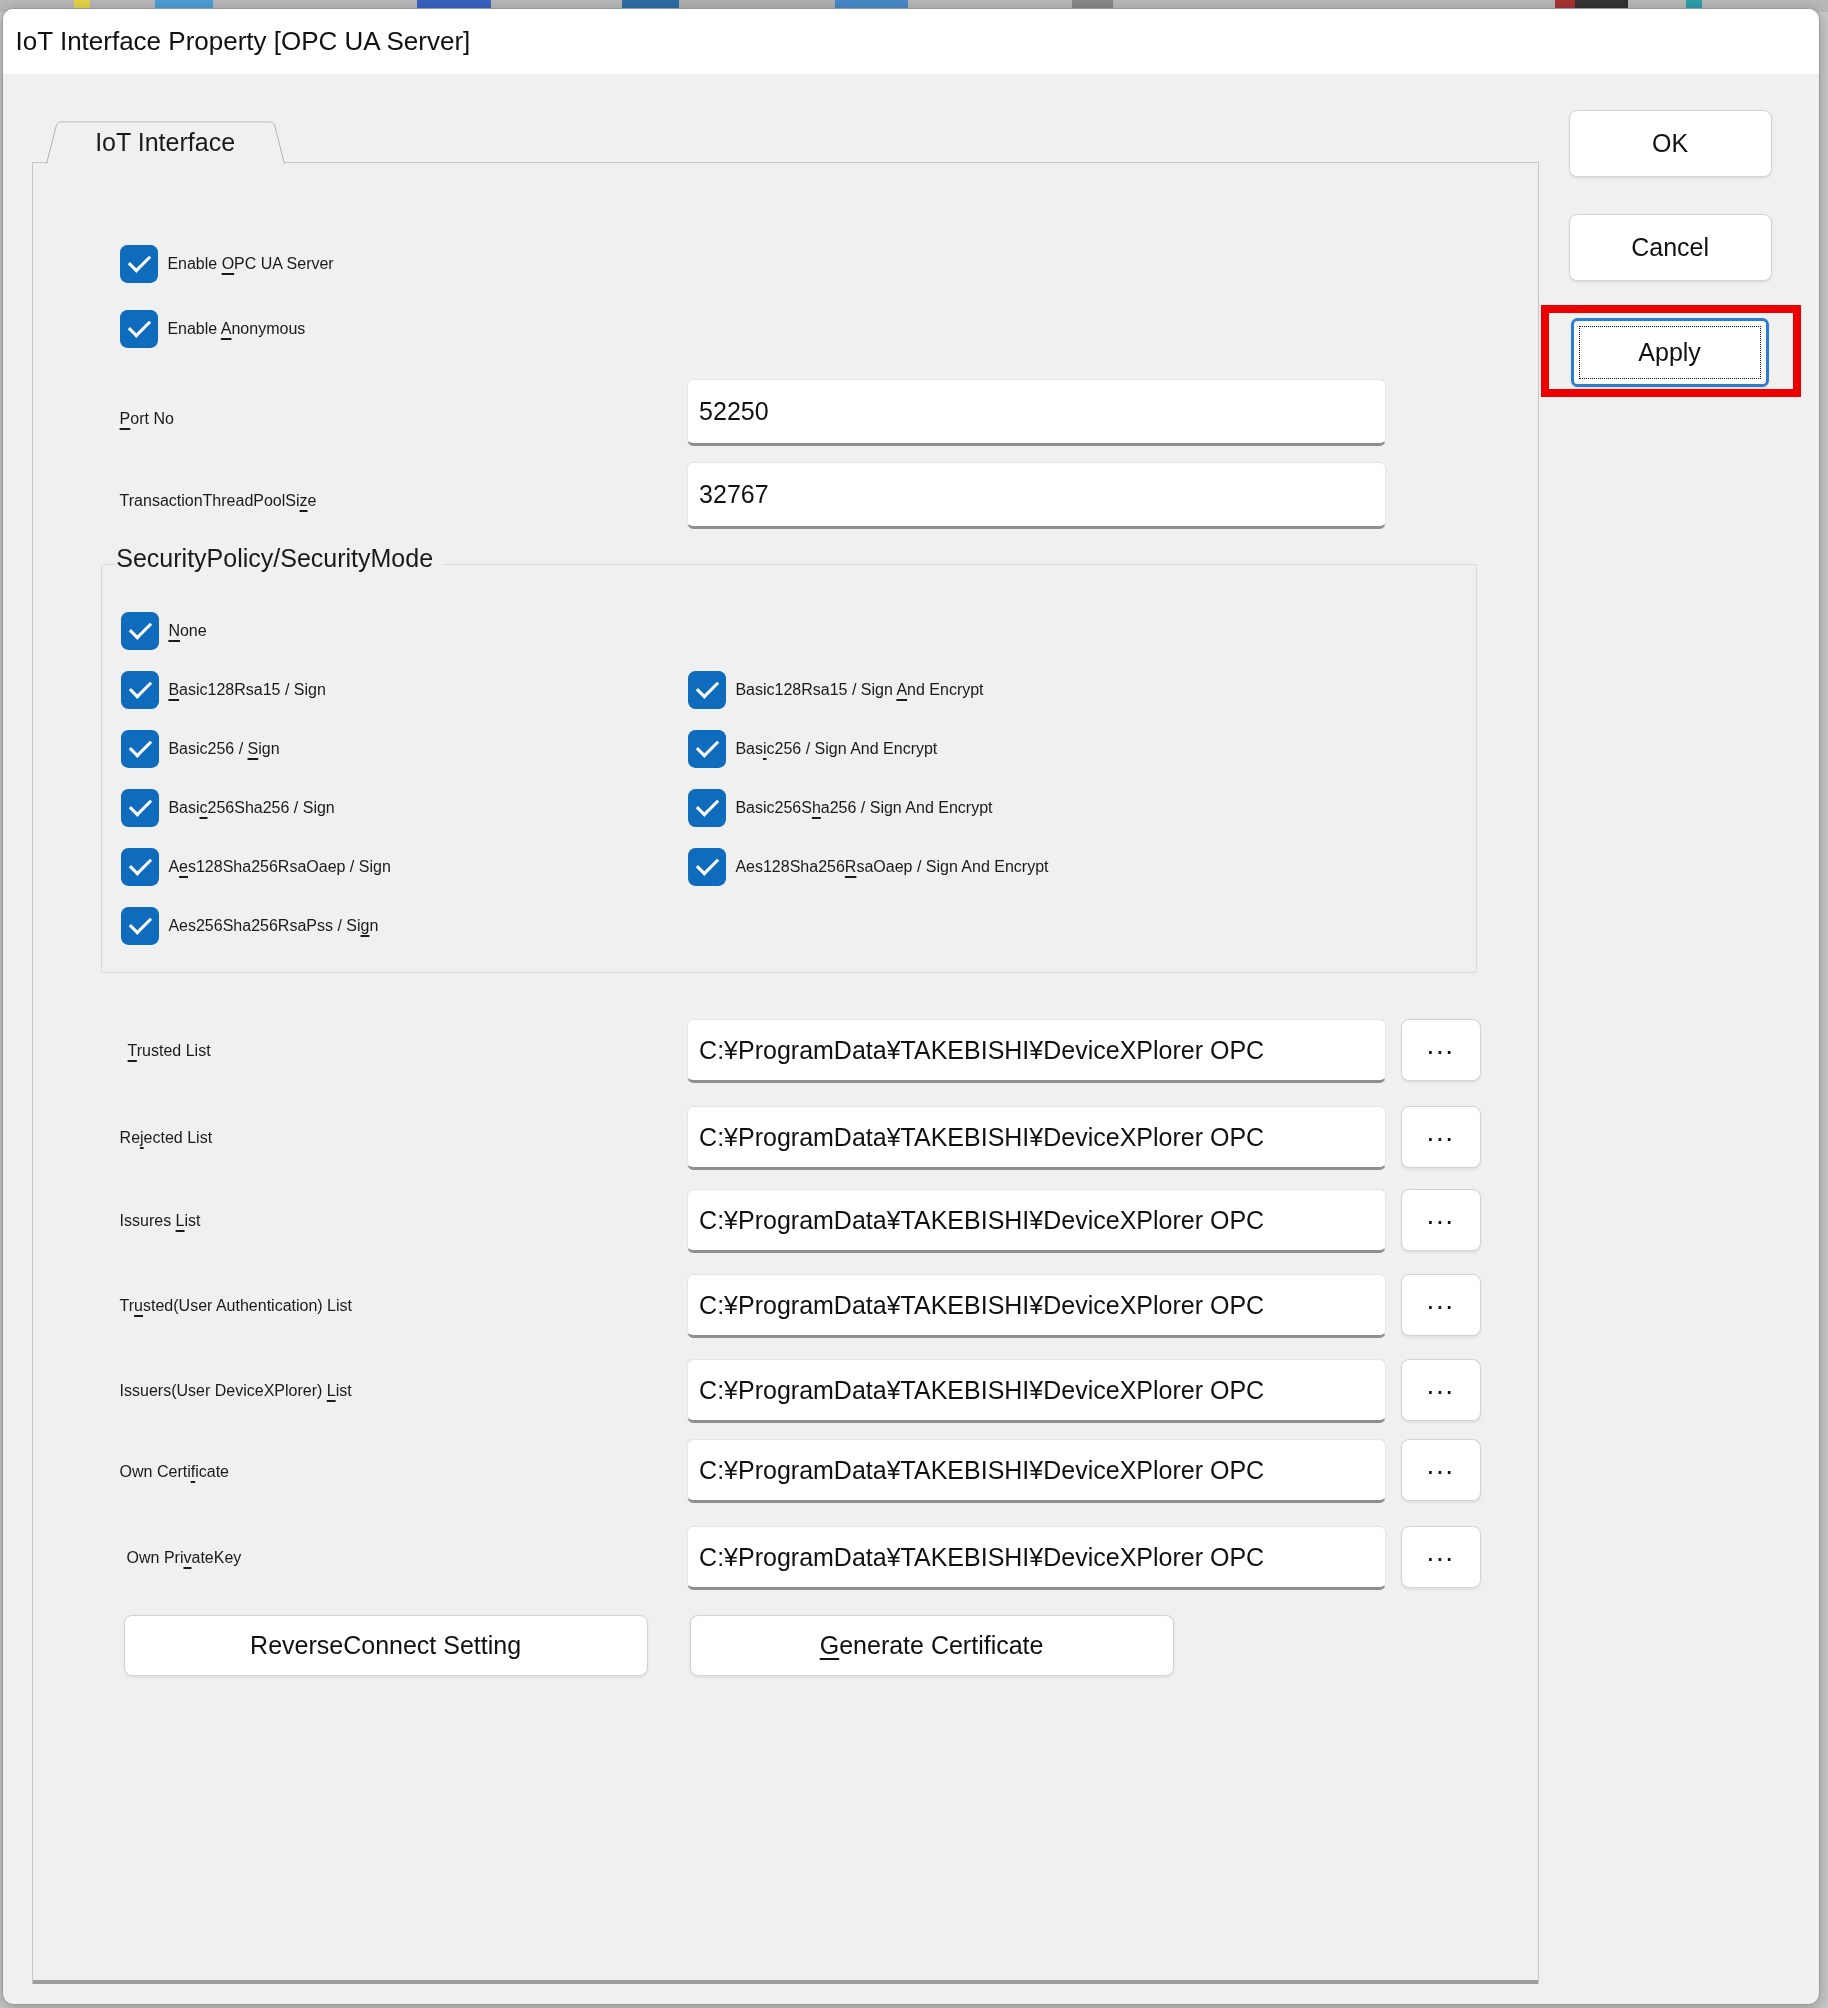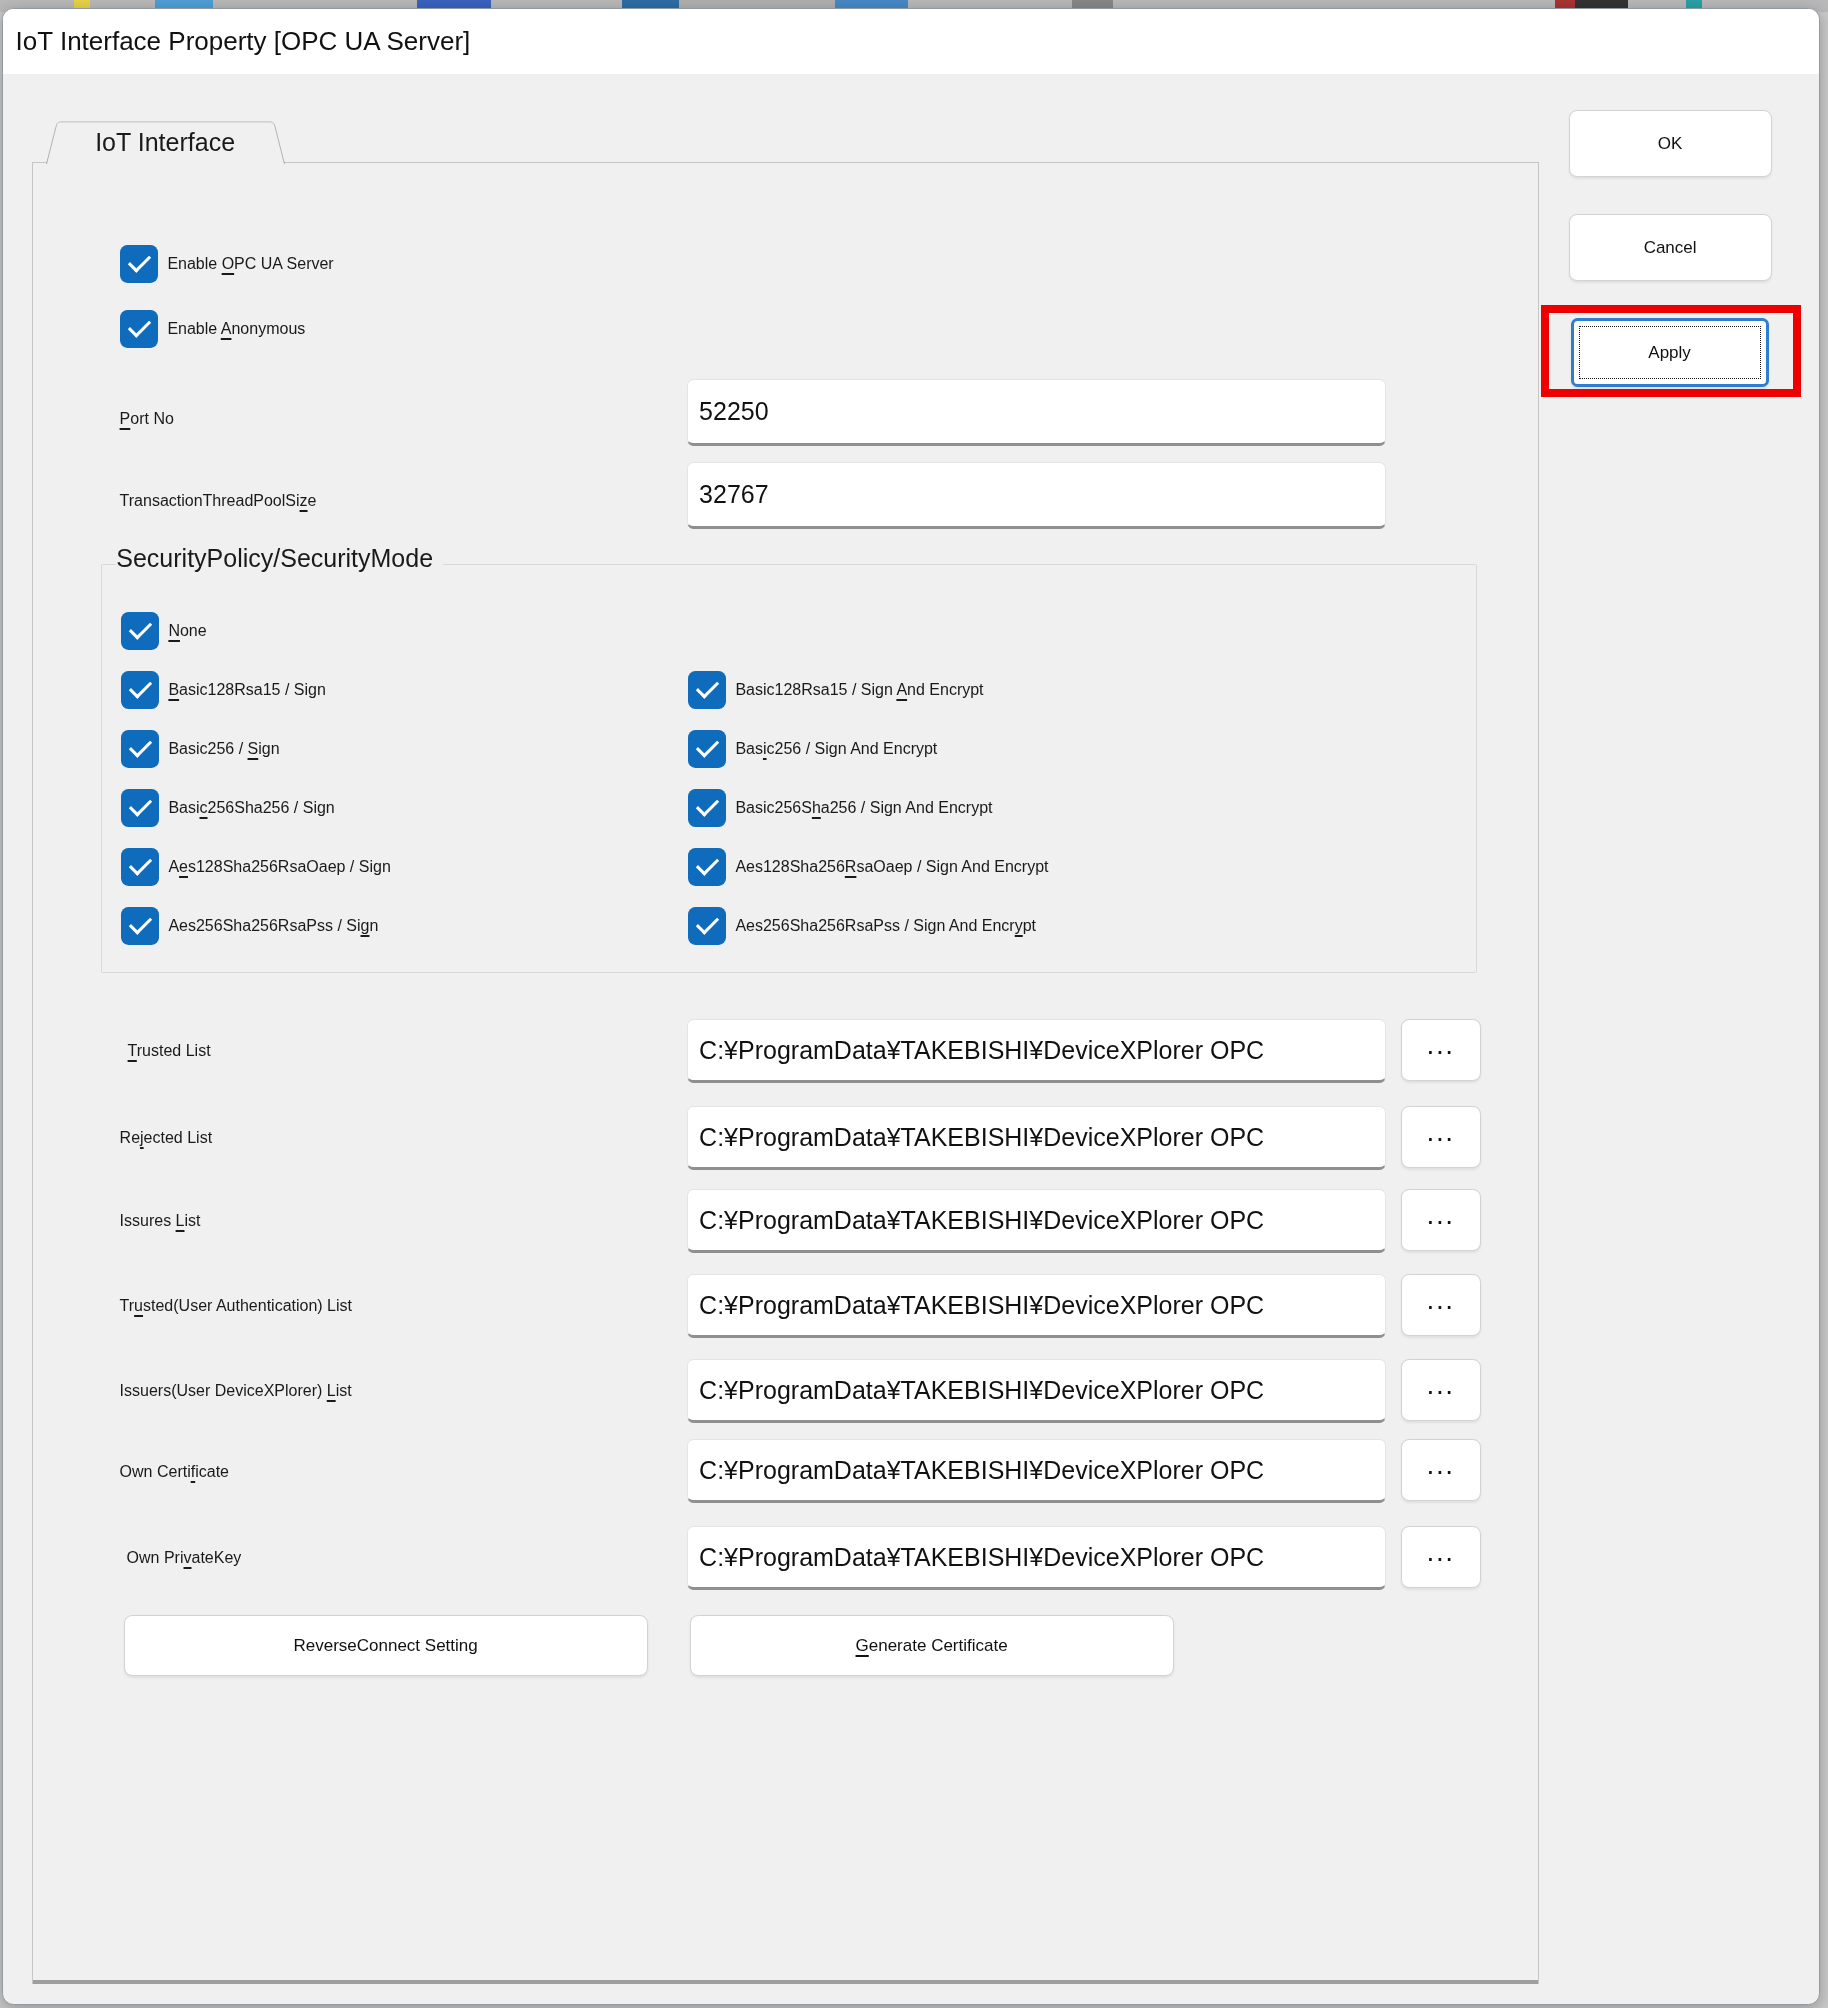--- a/index.html
+++ b/index.html
@@ -71,21 +71,21 @@
     position: absolute; left: 98px; top: 555px; width: 1376px; height: 409px;
     border: 1.6px solid #d9d9d9; border-radius: 1.6px;
   }
   .group-legend {
     position: absolute; left: 14.7px; top: -21px; padding-right: 9.8px;
     background: #f0f0f0; font-size: 25px; white-space: nowrap;
   }
   .btn {
     position: absolute; background: #fff; border: 1.6px solid #d2d2d2; border-radius: 8.2px;
     box-shadow: 0 1.6px 2.5px rgba(0,0,0,.07);
-    font-family: "Liberation Sans", sans-serif; font-size: 17px; color: #111;
+    font-family: "Liberation Sans", sans-serif; font-size: 25px; color: #111;
     display: flex; align-items: center; justify-content: center; cursor: pointer;
     white-space: nowrap;
   }
   .browse-btn { width: 80px; height: 62px; font-size: 28px; letter-spacing: 1.6px; }
   .browse-btn span { transform: translateY(-4.9px); }
   .apply-btn {
     border: 3.3px solid #2d7dd2; border-radius: 6.5px;
     outline: 1.6px dotted #111; outline-offset: -9.8px;
   }
   .red-annotation {
@@ -161,24 +161,20 @@
       <label><span>Bas</span><span class="accel">i</span><span>c256 / Sign And Encrypt</span></label>
     </div>
     <div class="chk-row" style="left:586px; top:224px;">
       <span class="cb"></span>
       <label><span>Basic256S</span><span class="accel">h</span><span>a256 / Sign And Encrypt</span></label>
     </div>
     <div class="chk-row" style="left:586px; top:283px;">
       <span class="cb"></span>
       <label><span>Aes128Sha256</span><span class="accel">R</span><span>saOaep / Sign And Encrypt</span></label>
     </div>
-    <div class="chk-row" style="left:586px; top:342px;">
-      <span class="cb"></span>
-      <label><span>Aes256Sha256RsaPss / Sign And Encr</span><span class="accel">y</span><span>pt</span></label>
-    </div>
   </div>
 
   <div class="lbl" style="left:125px; top:1023px;"><span></span><span class="accel">T</span><span>rusted List</span></div>
   <input class="field" style="left: 684px; top: 1010px; width: 699px; height: 64px;" value="C:¥ProgramData¥TAKEBISHI¥DeviceXPlorer OPC">
   <button class="btn browse-btn" style="left:1398px; top:1010px;">
       <span>...</span>
     </button>
 
   <div class="lbl" style="left:117px; top:1110px;"><span>Re</span><span class="accel">j</span><span>ected List</span></div>
   <input class="field" style="left: 684px; top: 1097px; width: 699px; height: 64px;" value="C:¥ProgramData¥TAKEBISHI¥DeviceXPlorer OPC">

